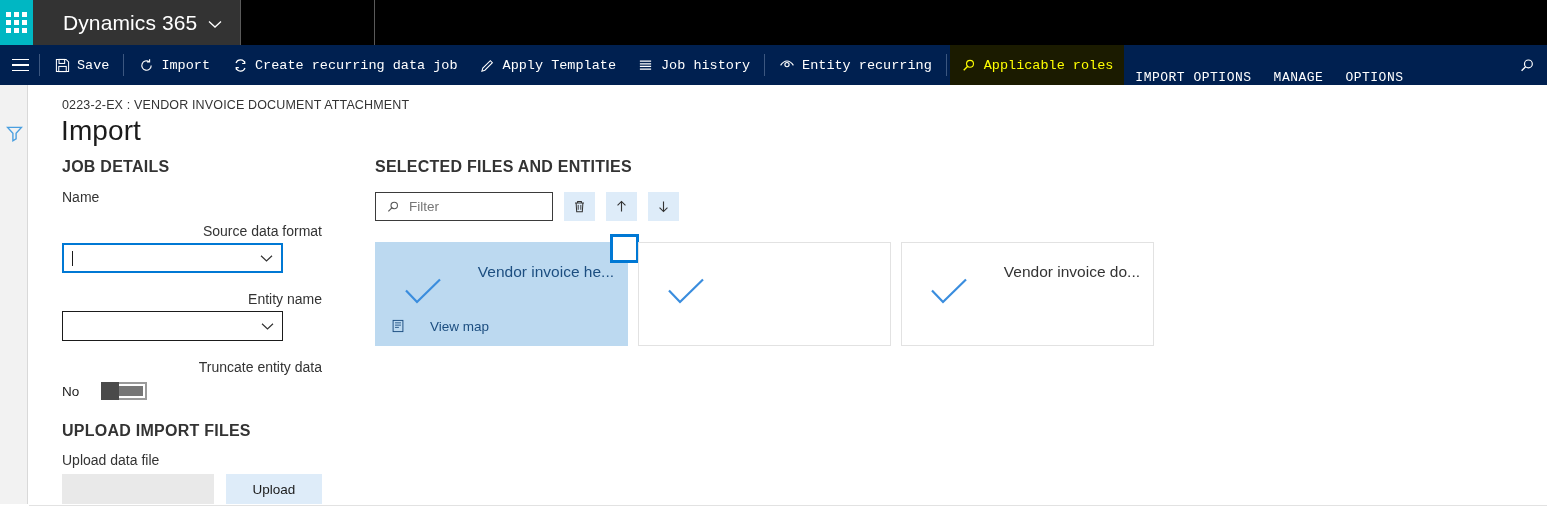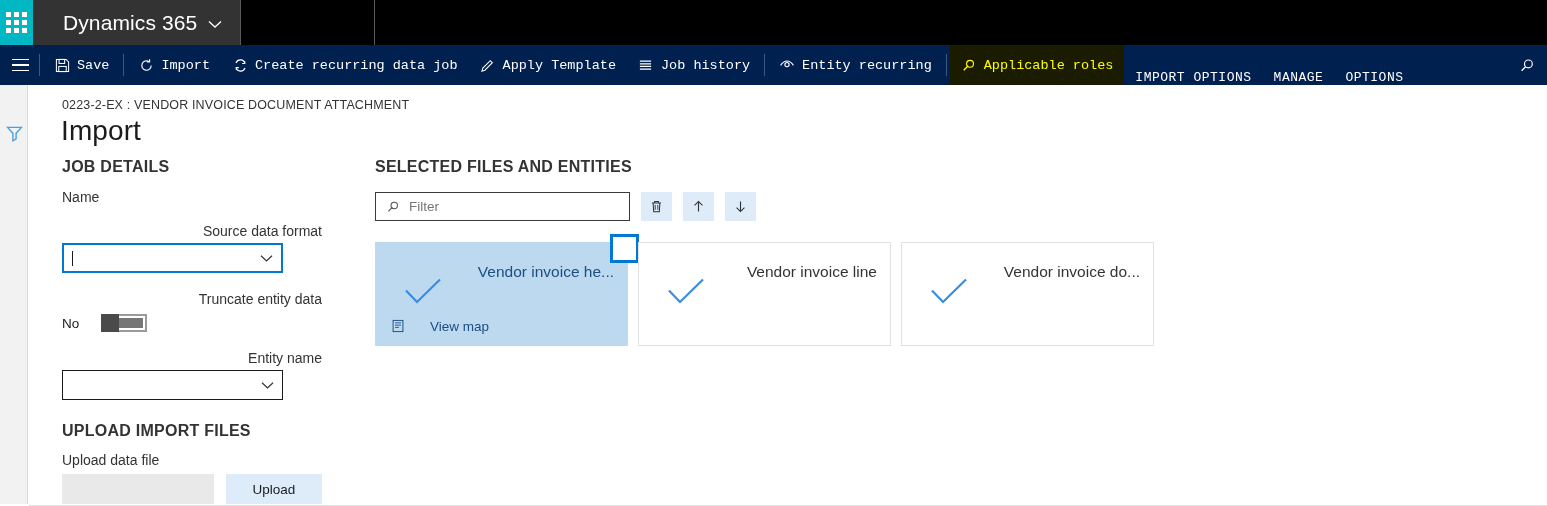--- a/index.html
+++ b/index.html
@@ -104,21 +104,21 @@
   .upload-btn {
     width:103px; height:30px; background:#deecf9; border:none;
     display:flex; align-items:center; justify-content:center;
     font-size:13.5px; color:#1b1b1b; cursor:pointer;
   }
 
   
   .col-right { position:absolute; top:73px; left:320px; width:1100px;margin-left:26px; }
   .filterrow { display:flex; align-items:center; gap:11px; margin-top:16px; }
   .filterbox {
-    width:255px; height:29px; background:#ffffff; border:1px solid #3b3b3b;
+    width:178px; height:29px; background:#ffffff; border:1px solid #3b3b3b;
     display:flex; align-items:center; gap:8px; padding:0 9px;
   }
   .filterbox .ph { font-size:13.5px; color:#767676; }
   .iconbtn {
     width:31px; height:29px; background:#deecf9; border:none;
     display:flex; align-items:center; justify-content:center; cursor:pointer;
   }
   .cards { display:flex; gap:10px; margin-top:21px; }
   .card {
     width:253px; height:104px; position:relative;
@@ -311,38 +311,38 @@
             <span></span>
             <span class="combo-chev">
               <svg width="13" height="8" viewBox="0 0 13 8">
                   <path d="M1 1.2L6.5 6.4 12 1.2" stroke="#333" stroke-width="1.2" fill="none"></path>
                 </svg>
             </span>
           </div>
         </div>
 
         <div class="gap-top">
+          <div class="fld-label">Entity name</div>
+          <div class="combo">
+            <span></span>
+            <span class="combo-chev">
+              <svg width="13" height="8" viewBox="0 0 13 8">
+                  <path d="M1 1.2L6.5 6.4 12 1.2" stroke="#333" stroke-width="1.2" fill="none"></path>
+                </svg>
+            </span>
+          </div>
+        </div>
+
+        <div class="gap-top">
           <div class="fld-label">Truncate entity data</div>
           <div class="toggle-row">
             <span class="toggle-val">No</span>
             <span class="toggle">
               <span class="fill"></span>
               <span class="knob"></span>
-            </span>
-          </div>
-        </div>
-
-        <div class="gap-top">
-          <div class="fld-label">Entity name</div>
-          <div class="combo">
-            <span></span>
-            <span class="combo-chev">
-              <svg width="13" height="8" viewBox="0 0 13 8">
-                  <path d="M1 1.2L6.5 6.4 12 1.2" stroke="#333" stroke-width="1.2" fill="none"></path>
-                </svg>
             </span>
           </div>
         </div>
 
         <div style="margin-top:22px;">
           <div class="section-hd">UPLOAD IMPORT FILES</div>
           <div class="fld-label" style="margin-top:12px;">Upload data file</div>
           <div class="uploadrow">
             <div class="upload-input">
               <span></span>
@@ -407,21 +407,20 @@
                 <svg width="14" height="14" viewBox="0 0 16 16">
                     <rect x="2.4" y="1.6" width="11.2" height="12.8" fill="none" stroke="#1c4e80" stroke-width="1.1"></rect>
                     <path d="M4.6 4.4h6.8M4.6 7h6.8M4.6 9.6h4.4" stroke="#1c4e80" stroke-width="1"></path>
                   </svg>
               </span>
               <span>View map</span>
             </div>
           </div>
 
           <div class="card">
-            <div class="card-title">Vendor invoice line</div>
             <div class="card-check">
               <svg width="38" height="28" viewBox="0 0 38 28">
                   <path d="M2 12.5 L13 24 L36 1.5" fill="none" stroke="#3a8dde" stroke-width="2.2"></path>
                 </svg>
             </div>
           </div>
 
           <div class="card">
             <div class="card-title">Vendor invoice do...</div>
             <div class="card-check">

